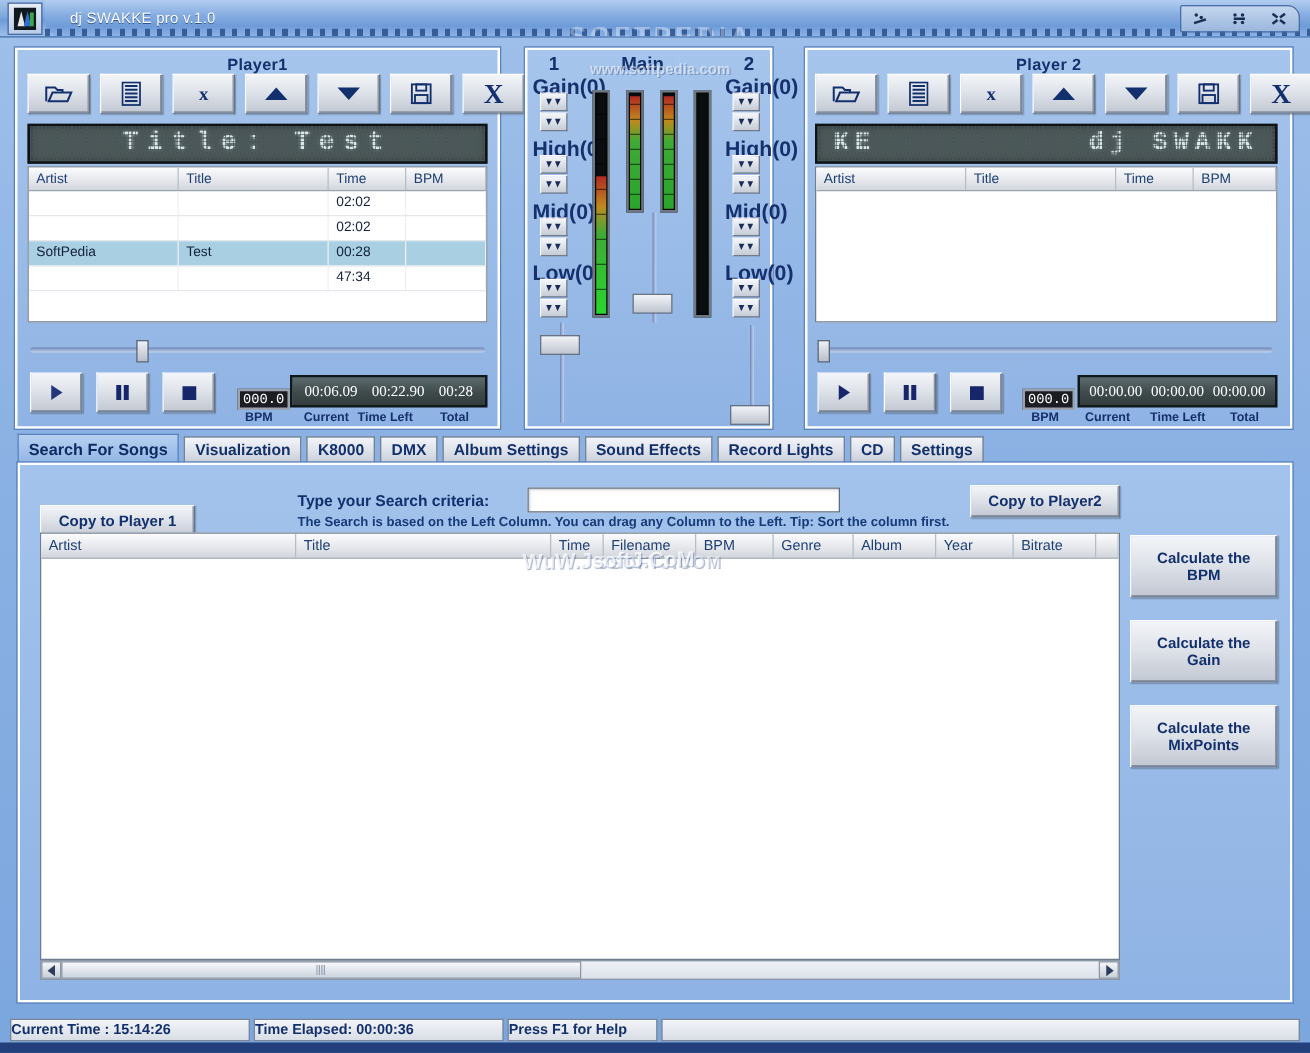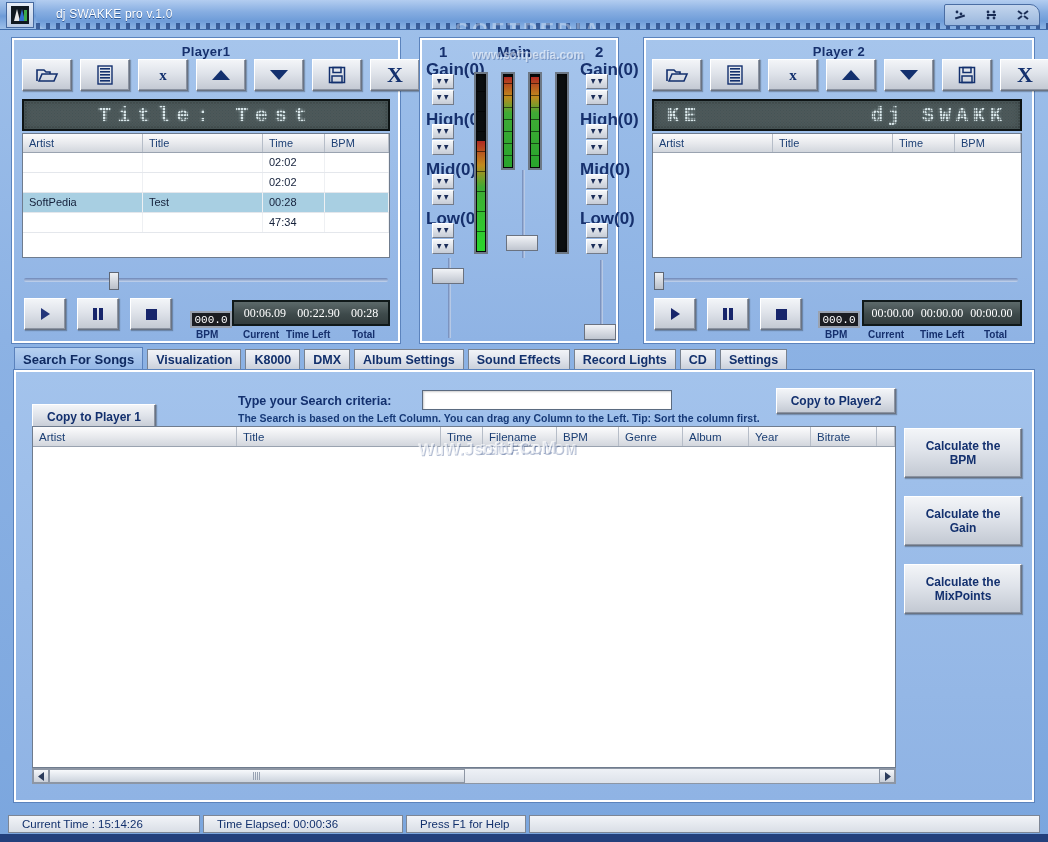--- a/index.html
+++ b/index.html
@@ -259,24 +259,24 @@
     border: 1px solid #8d96a4; cursor:pointer;
     display:flex; align-items:center; justify-content:center;
   }
 
   
   .statusbar {
     position:absolute; left: 0; bottom: 8px; width: 1048px; height: 20px;
     display:flex; gap: 3px; padding: 0 8px; align-items:center;
   }
   .scell {
-    height: 18px; display:flex; align-items:center; padding: 0 13px;
+    height: 18px; display:flex; align-items:center; padding: 0 0;
     background: linear-gradient(180deg,#f2f4f8,#d9dee6);
     border: 1px solid #7d8695;
-    font-size: 11.5px; font-weight: normal; color:#12306c;
+    font-size: 11.5px; font-weight: bold; color:#12306c;
     white-space: nowrap;
   }
   .bottomstrip { position:absolute; left:0; bottom:0; width:1048px; height:8px; background:#23407c; }
   .wm2 {
     position:absolute; font-weight:bold; color: rgba(255,255,255,.55);
     text-shadow: 1px 1px 0 rgba(40,70,130,.35);
     pointer-events:none;
   }
 </style>
 </head>

